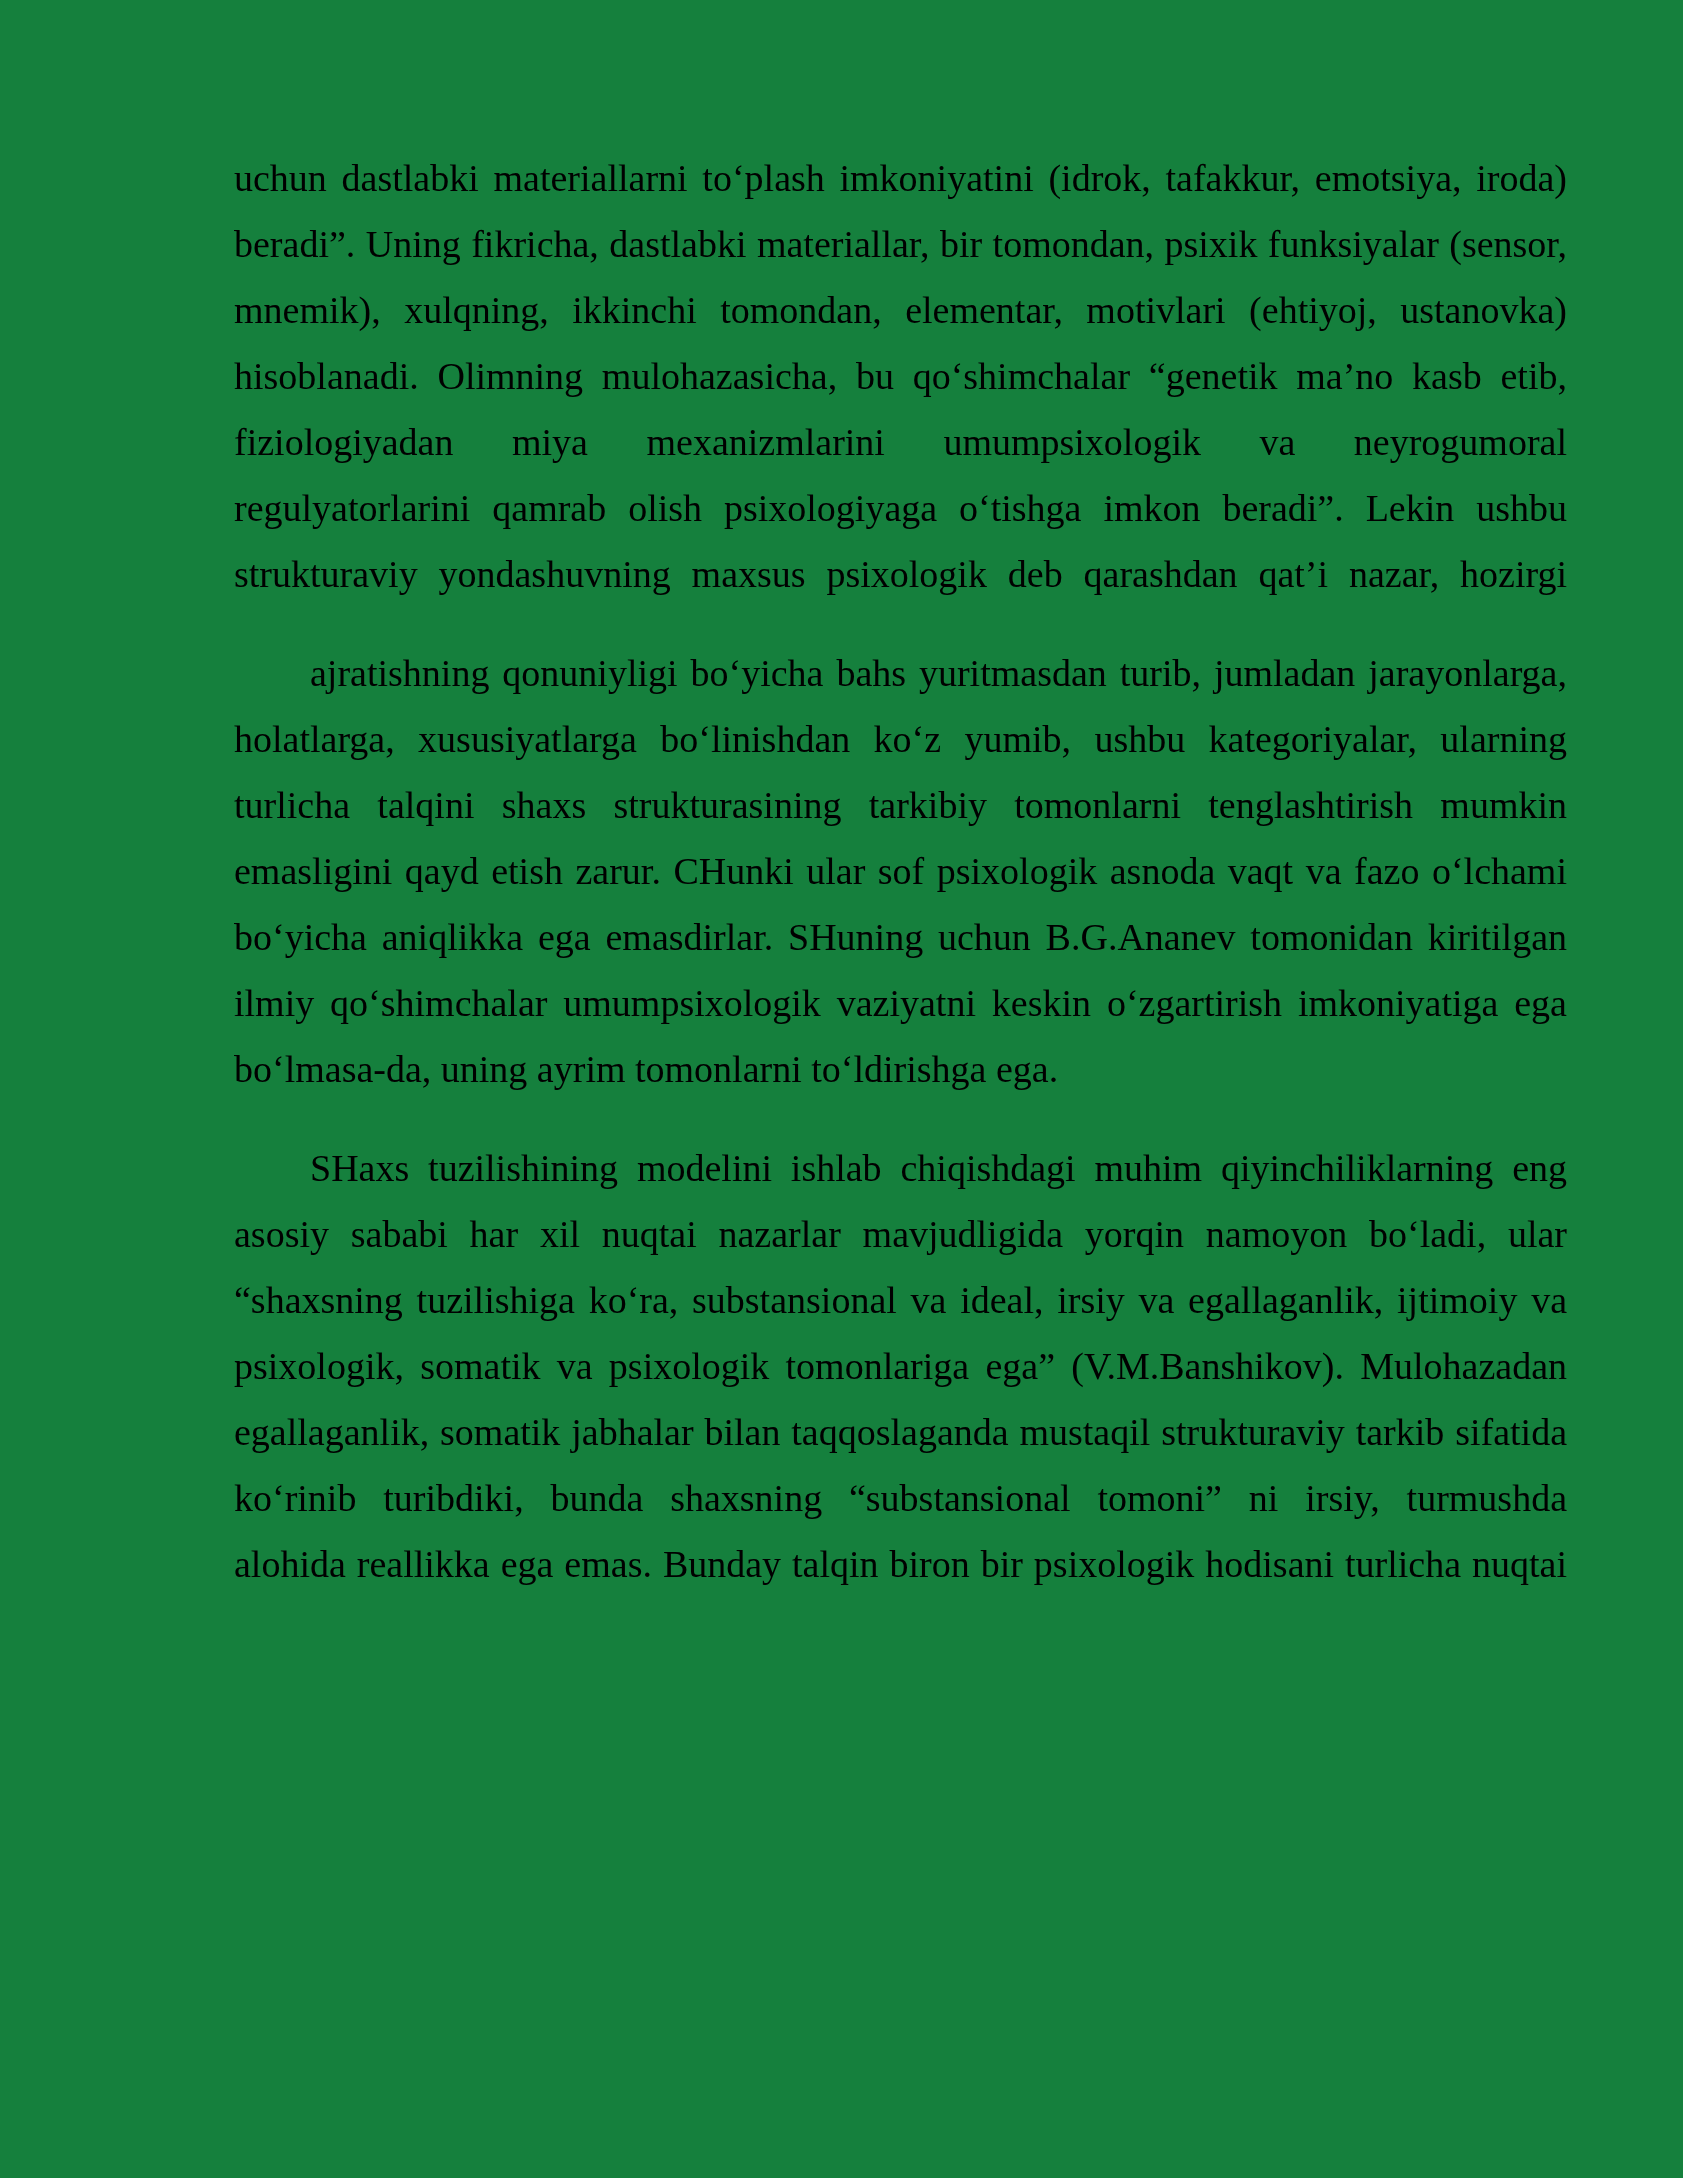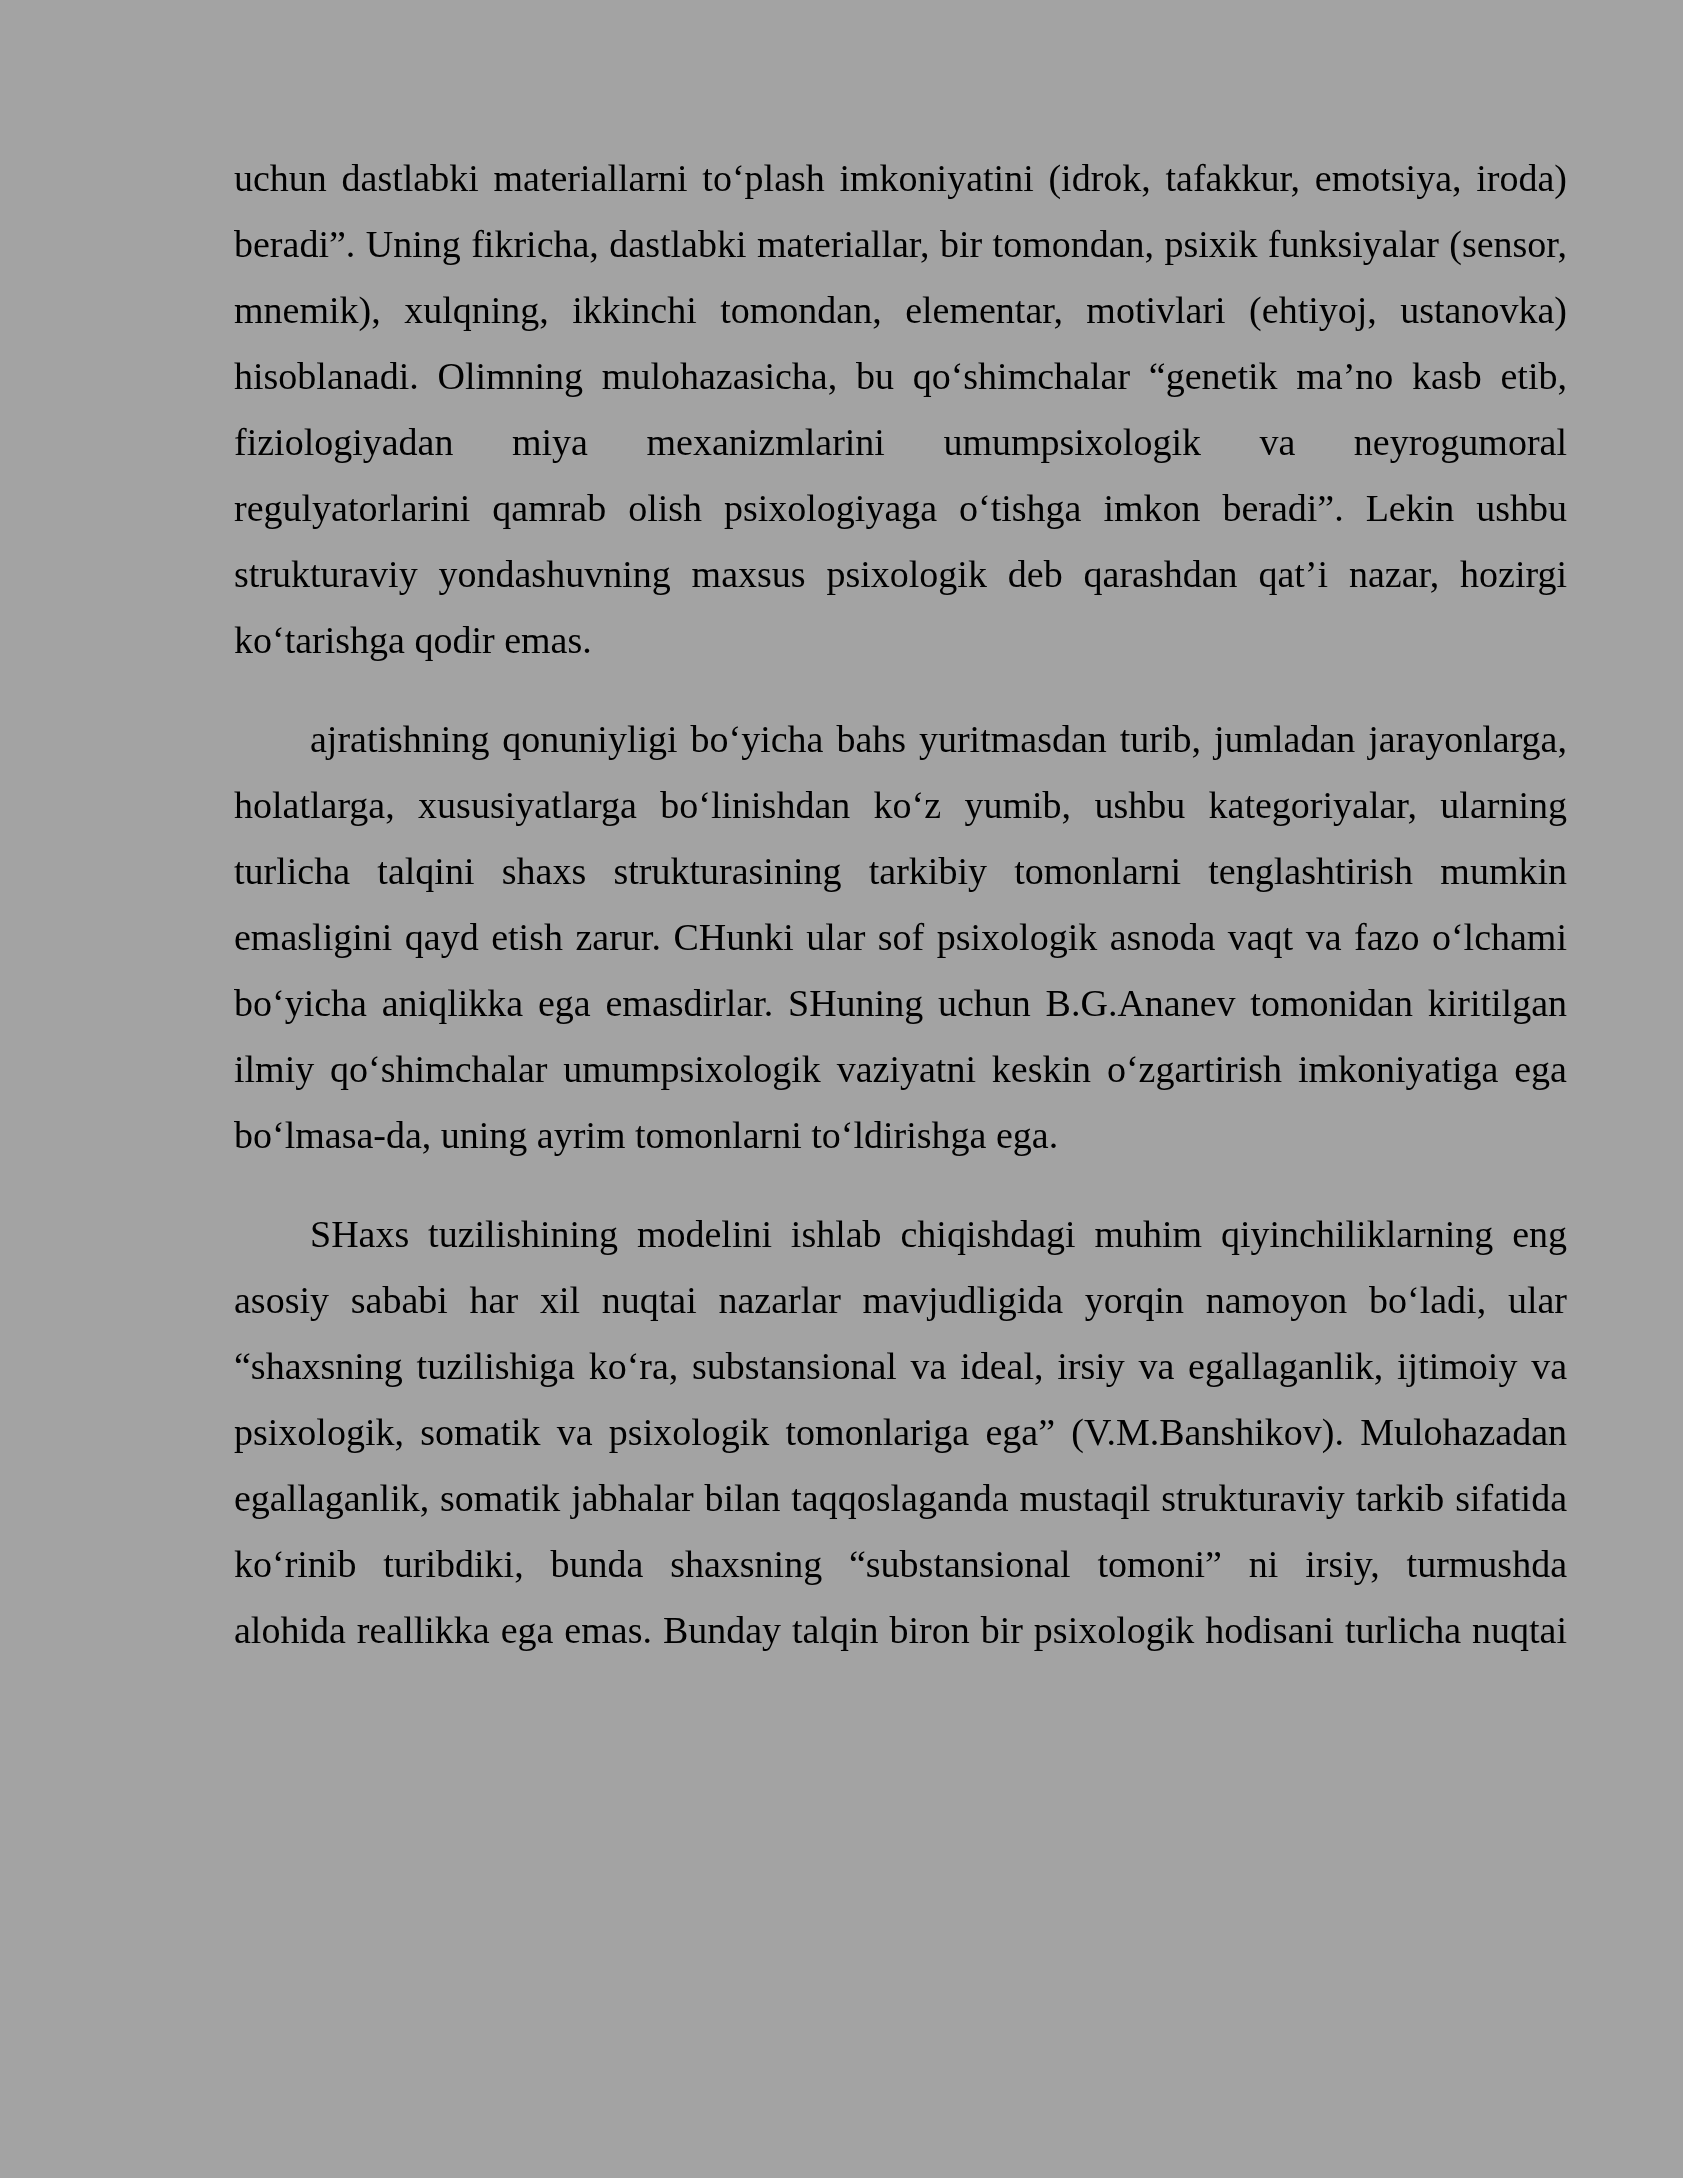--- a/index.html
+++ b/index.html
@@ -4,21 +4,21 @@
 <style>
   html, body {
     margin: 0;
     padding: 0;
     background: #ffffff;
   }
   .page {
     position: relative;
     width: 1683px;
     height: 2178px;
-    background: #a3a3a3;
+    background: #15803d;
     overflow: hidden;
     font-family: "Liberation Serif", "DejaVu Serif", serif;
     color: #000000;
   }
   .text-block {
     position: absolute;
     left: 234px;
     top: 145px;
     width: 1333px;
     font-size: 38px;
@@ -52,21 +52,20 @@
 <div class="page">
   <div class="text-block">
       <div class="paragraph">
         <div class="line">uchun dastlabki materiallarni to‘plash imkoniyatini (idrok, tafakkur, emotsiya, iroda)</div>
         <div class="line">beradi”. Uning fikricha, dastlabki materiallar, bir tomondan, psixik funksiyalar (sensor,</div>
         <div class="line">mnemik), xulqning, ikkinchi tomondan, elementar, motivlari (ehtiyoj, ustanovka)</div>
         <div class="line">hisoblanadi. Olimning mulohazasicha, bu qo‘shimchalar “genetik ma’no kasb etib,</div>
         <div class="line">fiziologiyadan miya mexanizmlarini umumpsixologik va neyrogumoral</div>
         <div class="line">regulyatorlarini qamrab olish psixologiyaga o‘tishga imkon beradi”. Lekin ushbu</div>
         <div class="line">strukturaviy yondashuvning maxsus psixologik deb qarashdan qat’i nazar, hozirgi</div>
-        <div class="line last">ko‘tarishga qodir emas.</div>
       </div>
       <div class="paragraph indent spaced">
         <div class="line">ajratishning qonuniyligi bo‘yicha bahs yuritmasdan turib, jumladan jarayonlarga,</div>
         <div class="line">holatlarga, xususiyatlarga bo‘linishdan ko‘z yumib, ushbu kategoriyalar, ularning</div>
         <div class="line">turlicha talqini shaxs strukturasining tarkibiy tomonlarni tenglashtirish mumkin</div>
         <div class="line">emasligini qayd etish zarur. CHunki ular sof psixologik asnoda vaqt va fazo o‘lchami</div>
         <div class="line">bo‘yicha aniqlikka ega emasdirlar. SHuning uchun B.G.Ananev tomonidan kiritilgan</div>
         <div class="line">ilmiy qo‘shimchalar umumpsixologik vaziyatni keskin o‘zgartirish imkoniyatiga ega</div>
         <div class="line last">bo‘lmasa-da, uning ayrim tomonlarni to‘ldirishga ega.</div>
       </div>

